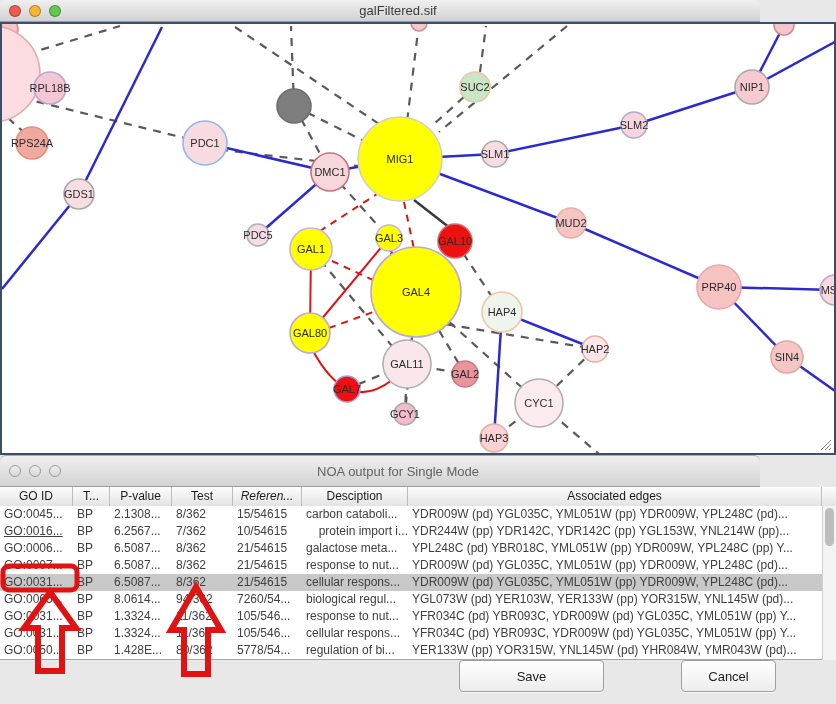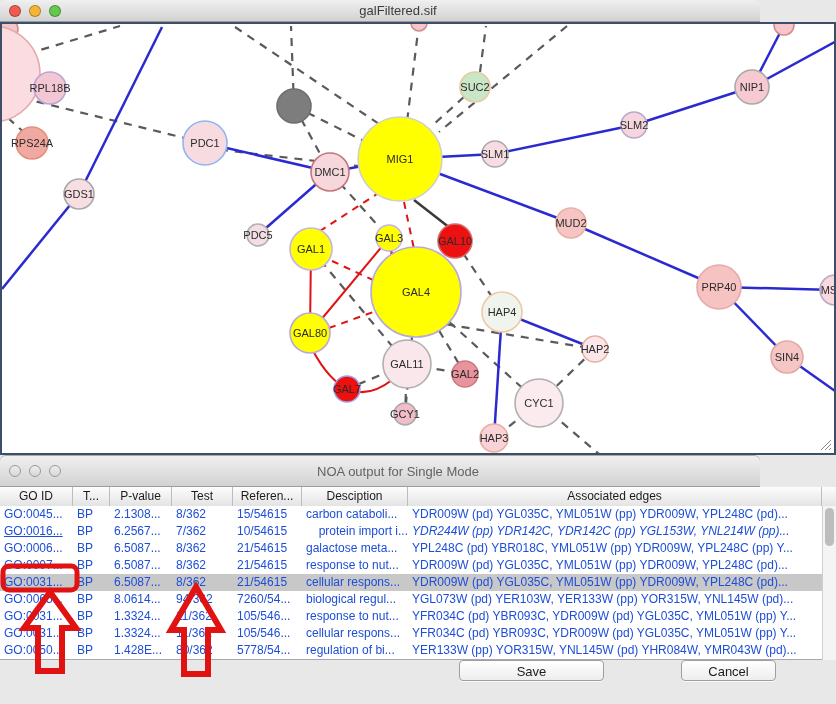--- a/index.html
+++ b/index.html
@@ -37,30 +37,30 @@
     font-size:12px;color:#1c1c1c;
   }
   .hcell{
     border-right:1px solid #bcbcbc;text-align:center;line-height:18px;
     overflow:hidden;white-space:nowrap;box-sizing:border-box;flex-shrink:0;
   }
   #tbody{
     position:absolute;left:0;top:506px;width:822px;height:153px;
     background:#ffffff;border-bottom:1px solid #a8a8a8;box-sizing:content-box;
   }
-  .trow{height:17px;display:flex;font-size:12px;line-height:17px;color:#1d4ed8;background:#fff}
+  .trow{height:17px;display:flex;font-size:12px;line-height:17px;color:#404040;background:#fff}
   .trow.sel{background:#c8c8c8}
   .tcell{padding-left:4px;overflow:hidden;white-space:nowrap;box-sizing:border-box;flex-shrink:0}
   #vscroll{
     position:absolute;left:822px;top:506px;width:14px;height:154px;
     background:#f4f4f4;border-left:1px solid #cfcfcf;box-sizing:border-box;
   }
   #vthumb{position:absolute;left:2px;top:2px;width:9px;height:38px;background:#bdbdbd;border-radius:5px}
   .btn{
-    position:absolute;height:21px;border:1px solid #9f9f9f;border-radius:4px;
+    position:absolute;height:32px;border:1px solid #9f9f9f;border-radius:4px;
     background:linear-gradient(#ffffff,#ededed);
     font-size:13px;color:#1c1c1c;text-align:center;line-height:19px;
     box-sizing:border-box;box-shadow:0 1px 0 rgba(255,255,255,.7);
   }
   #btn-save{left:459px;top:660px;width:145px}
   #btn-cancel{left:681px;top:660px;width:95px}
   #anno{position:absolute;left:0;top:0;pointer-events:none;z-index:50}
   .nodelabel{font-size:11px;fill:#2b2b2b;font-family:"Liberation Sans",sans-serif}
 </style>
 </head>
@@ -203,21 +203,21 @@
     <div class="light hollow"></div>
   </div>
   <div class="title">NOA output for Single Mode</div>
 </div>
 
 <div id="thead">
     <div class="hcell" style="width: 73px;">GO ID</div>
     <div class="hcell" style="width: 37px;">T...</div>
     <div class="hcell" style="width: 62px;">P-value</div>
     <div class="hcell" style="width: 61px;">Test</div>
-    <div class="hcell" style="width: 69px;">Referen...</div>
+    <div class="hcell" style="width: 69px; font-style: italic;">Referen...</div>
     <div class="hcell" style="width: 106px;">Desciption</div>
     <div class="hcell" style="width: 414px;">Associated edges</div>
     <div class="hcell" style="width: 14px; border-right: none;"></div>
   </div>
 <div id="tbody">
     <div class="trow">
       <div class="tcell" style="width: 73px;">GO:0045...</div>
       <div class="tcell" style="width: 37px;">BP</div>
       <div class="tcell" style="width: 62px;">2.1308...</div>
       <div class="tcell" style="width: 61px;">8/362</div>
@@ -225,21 +225,21 @@
       <div class="tcell" style="width: 106px;">carbon cataboli...</div>
       <div class="tcell" style="width: 414px;">YDR009W (pd) YGL035C, YML051W (pp) YDR009W, YPL248C (pd)...</div>
     </div>
     <div class="trow">
       <div class="tcell" style="width: 73px; text-decoration: underline;">GO:0016...</div>
       <div class="tcell" style="width: 37px;">BP</div>
       <div class="tcell" style="width: 62px;">6.2567...</div>
       <div class="tcell" style="width: 61px;">7/362</div>
       <div class="tcell" style="width: 69px;">10/54615</div>
       <div class="tcell" style="width: 106px; text-align: right;">protein import i...</div>
-      <div class="tcell" style="width: 414px; font-style: italic;">YDR244W (pp) YDR142C, YDR142C (pp) YGL153W, YNL214W (pp)...</div>
+      <div class="tcell" style="width: 414px;">YDR244W (pp) YDR142C, YDR142C (pp) YGL153W, YNL214W (pp)...</div>
     </div>
     <div class="trow">
       <div class="tcell" style="width: 73px;">GO:0006...</div>
       <div class="tcell" style="width: 37px;">BP</div>
       <div class="tcell" style="width: 62px;">6.5087...</div>
       <div class="tcell" style="width: 61px;">8/362</div>
       <div class="tcell" style="width: 69px;">21/54615</div>
       <div class="tcell" style="width: 106px;">galactose meta...</div>
       <div class="tcell" style="width: 414px;">YPL248C (pd) YBR018C, YML051W (pp) YDR009W, YPL248C (pp) Y...</div>
     </div>

